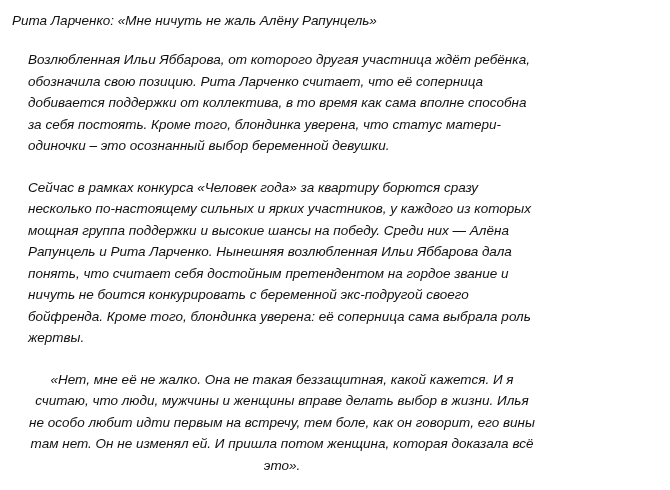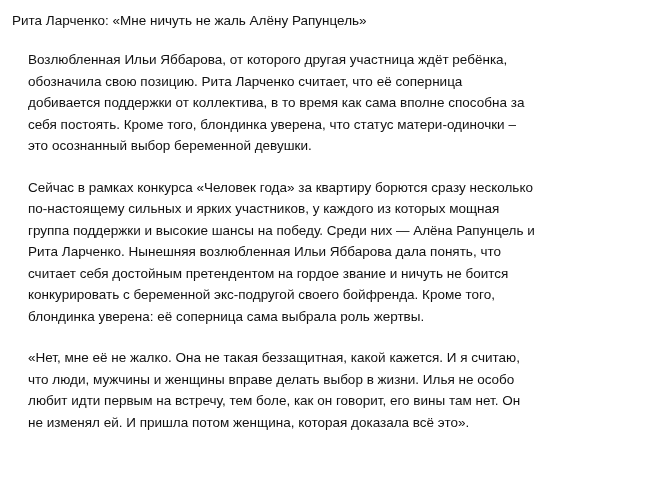--- a/index.html
+++ b/index.html
@@ -11,37 +11,39 @@
     height: 490px;
     background: #ffffff;
     font-family: "Liberation Sans", sans-serif;
     color: #1a1a1a;
     overflow: hidden;
   }
   .article {
     padding: 12px 14px 0 12px;
     box-sizing: border-box;
     width: 550px;
+    font-style: italic;
   }
   .headline {
     font-size: 13.5px;
     line-height: 17px;
     color: #111111;
     margin: 0 0 20px 0;
     font-weight: normal;
   }
   .para {
     font-size: 13.5px;
     line-height: 21.5px;
     color: #111111;
     margin: 0 0 20px 16px;
     text-align: left;
   }
   .para:last-child {
     margin-bottom: 0;
+    text-align: center;
   }
 </style>
 </head>
 <body>
 
 <div class="article">
   <h1 class="headline">Рита Ларченко: «Мне ничуть не жаль Алёну Рапунцель»</h1>
   <p class="para">Возлюбленная Ильи Яббарова, от которого другая участница ждёт ребёнка, обозначила свою позицию. Рита Ларченко считает, что её соперница добивается поддержки от коллектива, в то время как сама вполне способна за себя постоять. Кроме того, блондинка уверена, что статус матери-одиночки – это осознанный выбор беременной девушки.</p>
   <p class="para">Сейчас в рамках конкурса «Человек года» за квартиру борются сразу несколько по-настоящему сильных и ярких участников, у каждого из которых мощная группа поддержки и высокие шансы на победу. Среди них — Алёна Рапунцель и Рита Ларченко. Нынешняя возлюбленная Ильи Яббарова дала понять, что считает себя достойным претендентом на гордое звание и ничуть не боится конкурировать с беременной экс-подругой своего бойфренда. Кроме того, блондинка уверена: её соперница сама выбрала роль жертвы.</p>
   <p class="para">«Нет, мне её не жалко. Она не такая беззащитная, какой кажется. И я считаю, что люди, мужчины и женщины вправе делать выбор в жизни. Илья не особо любит идти первым на встречу, тем боле, как он говорит, его вины там нет. Он не изменял ей. И пришла потом женщина, которая доказала всё это».</p>

